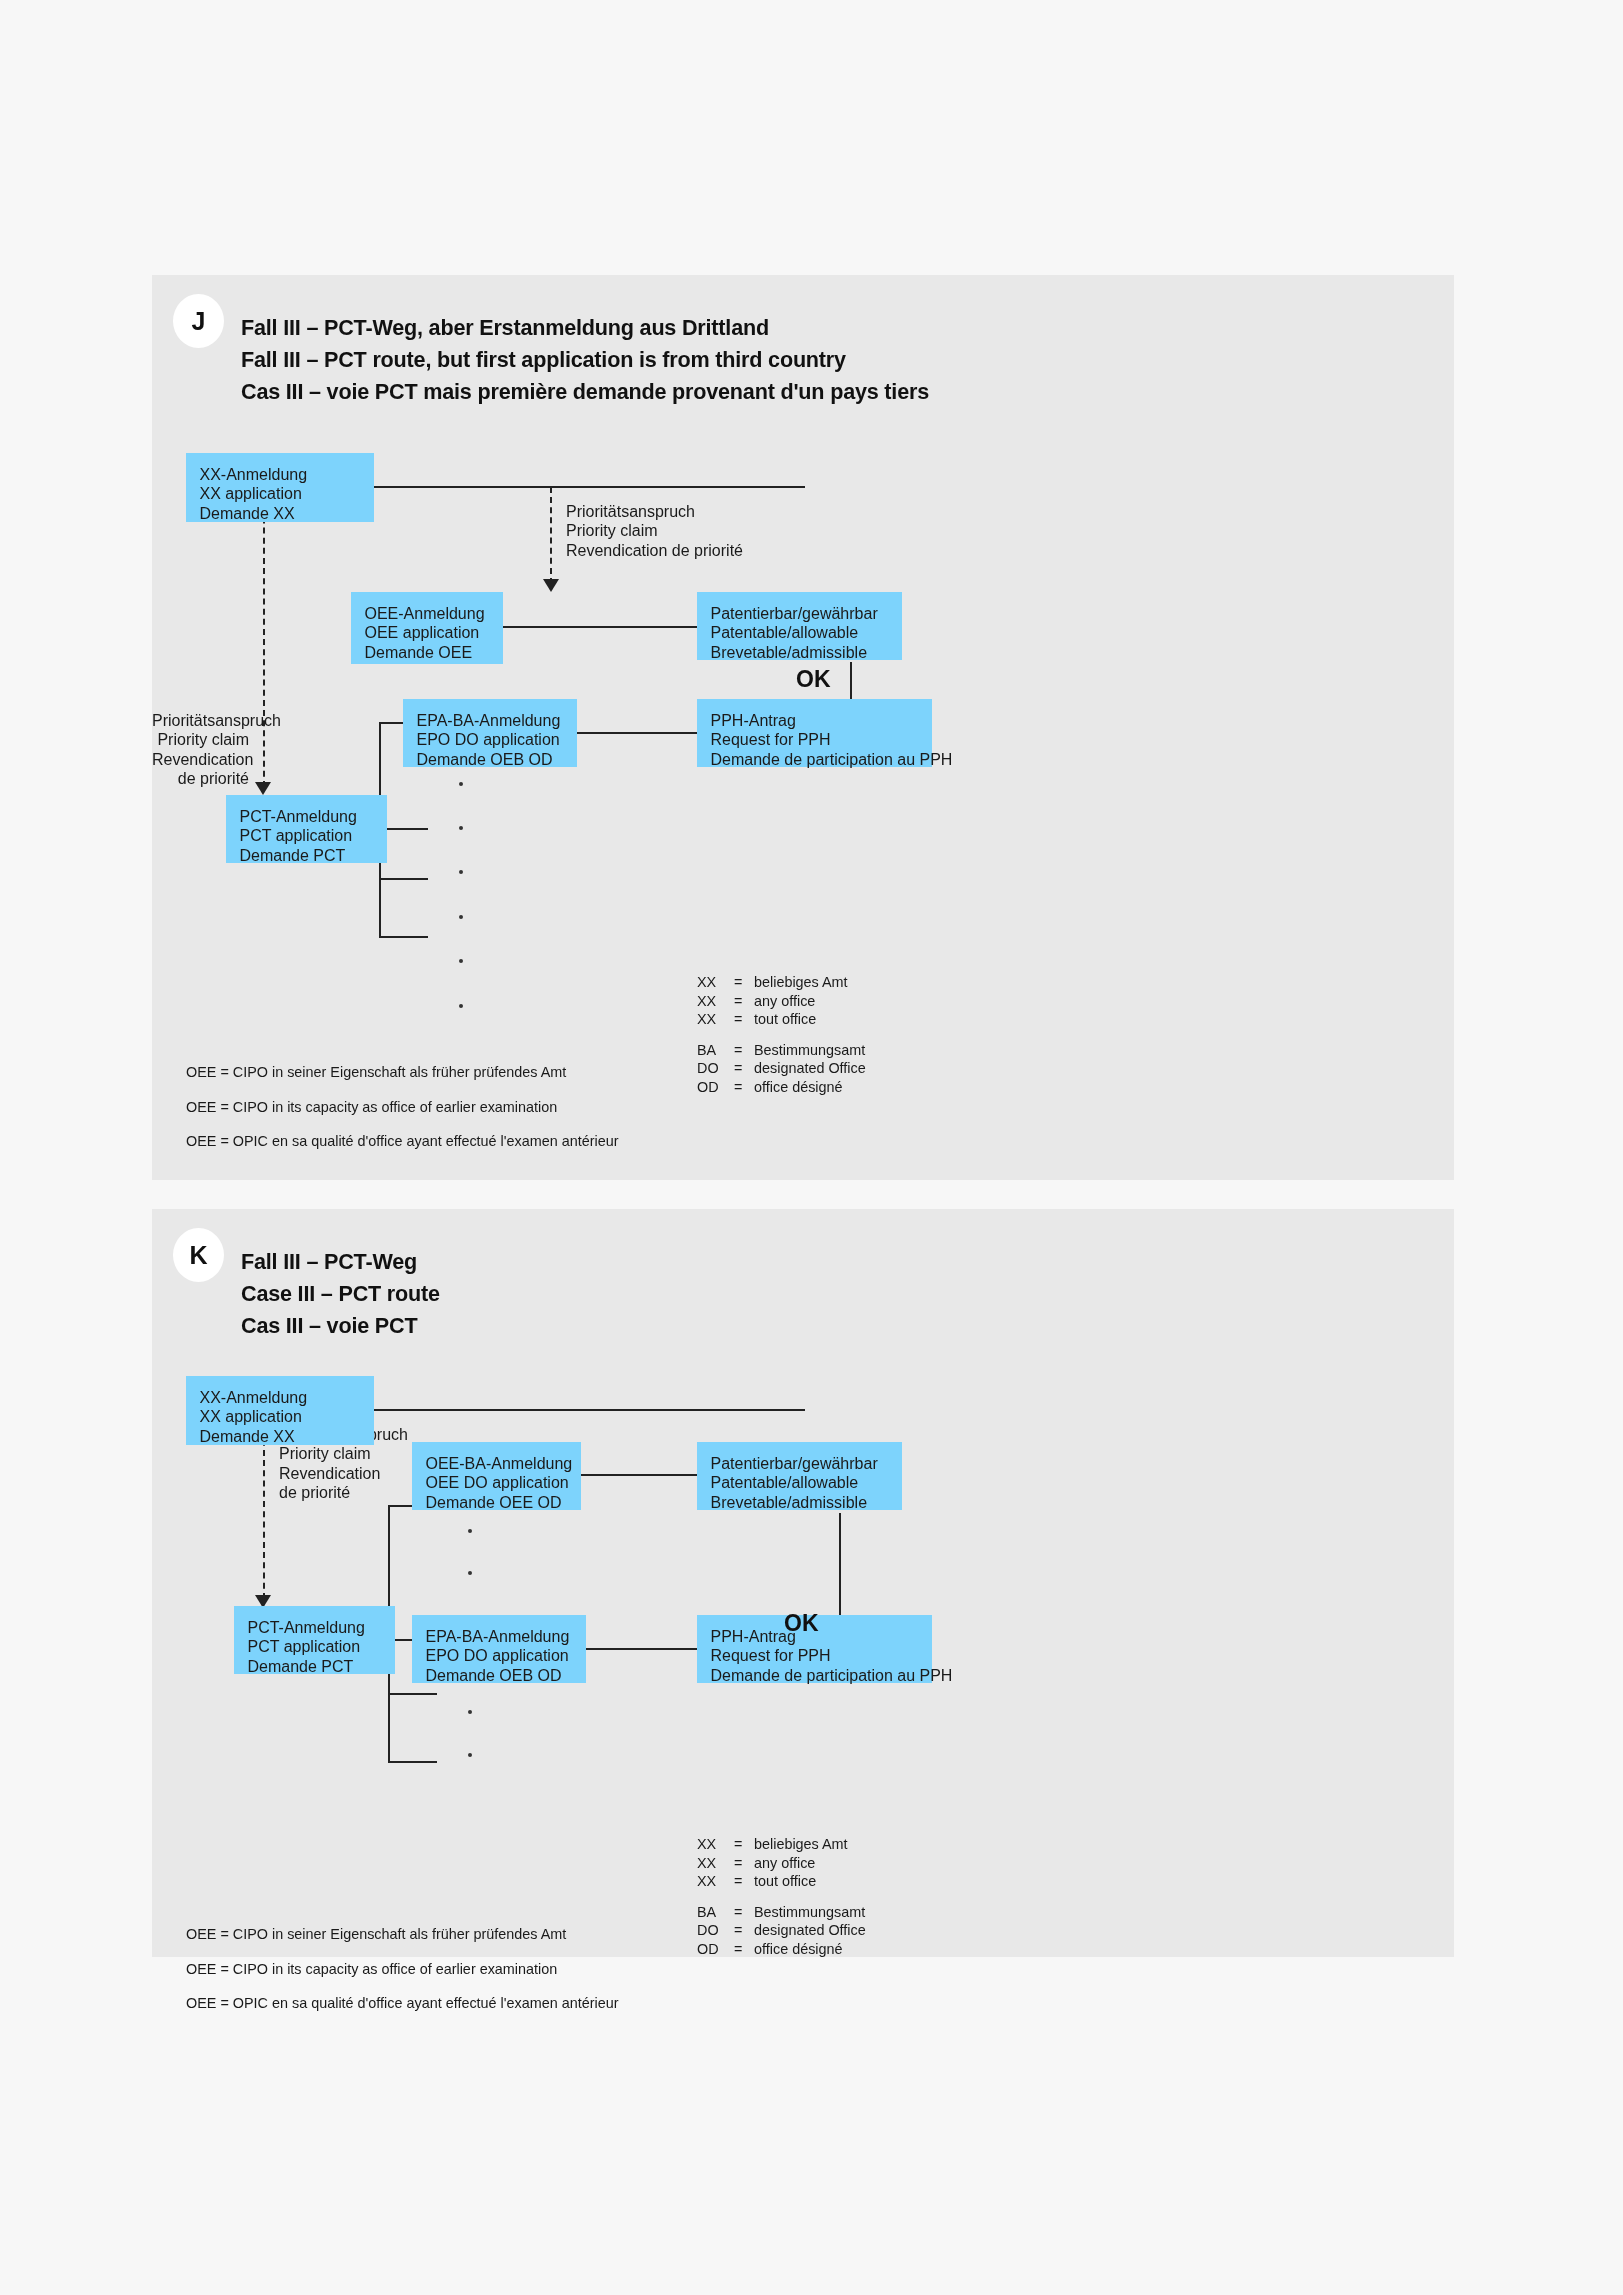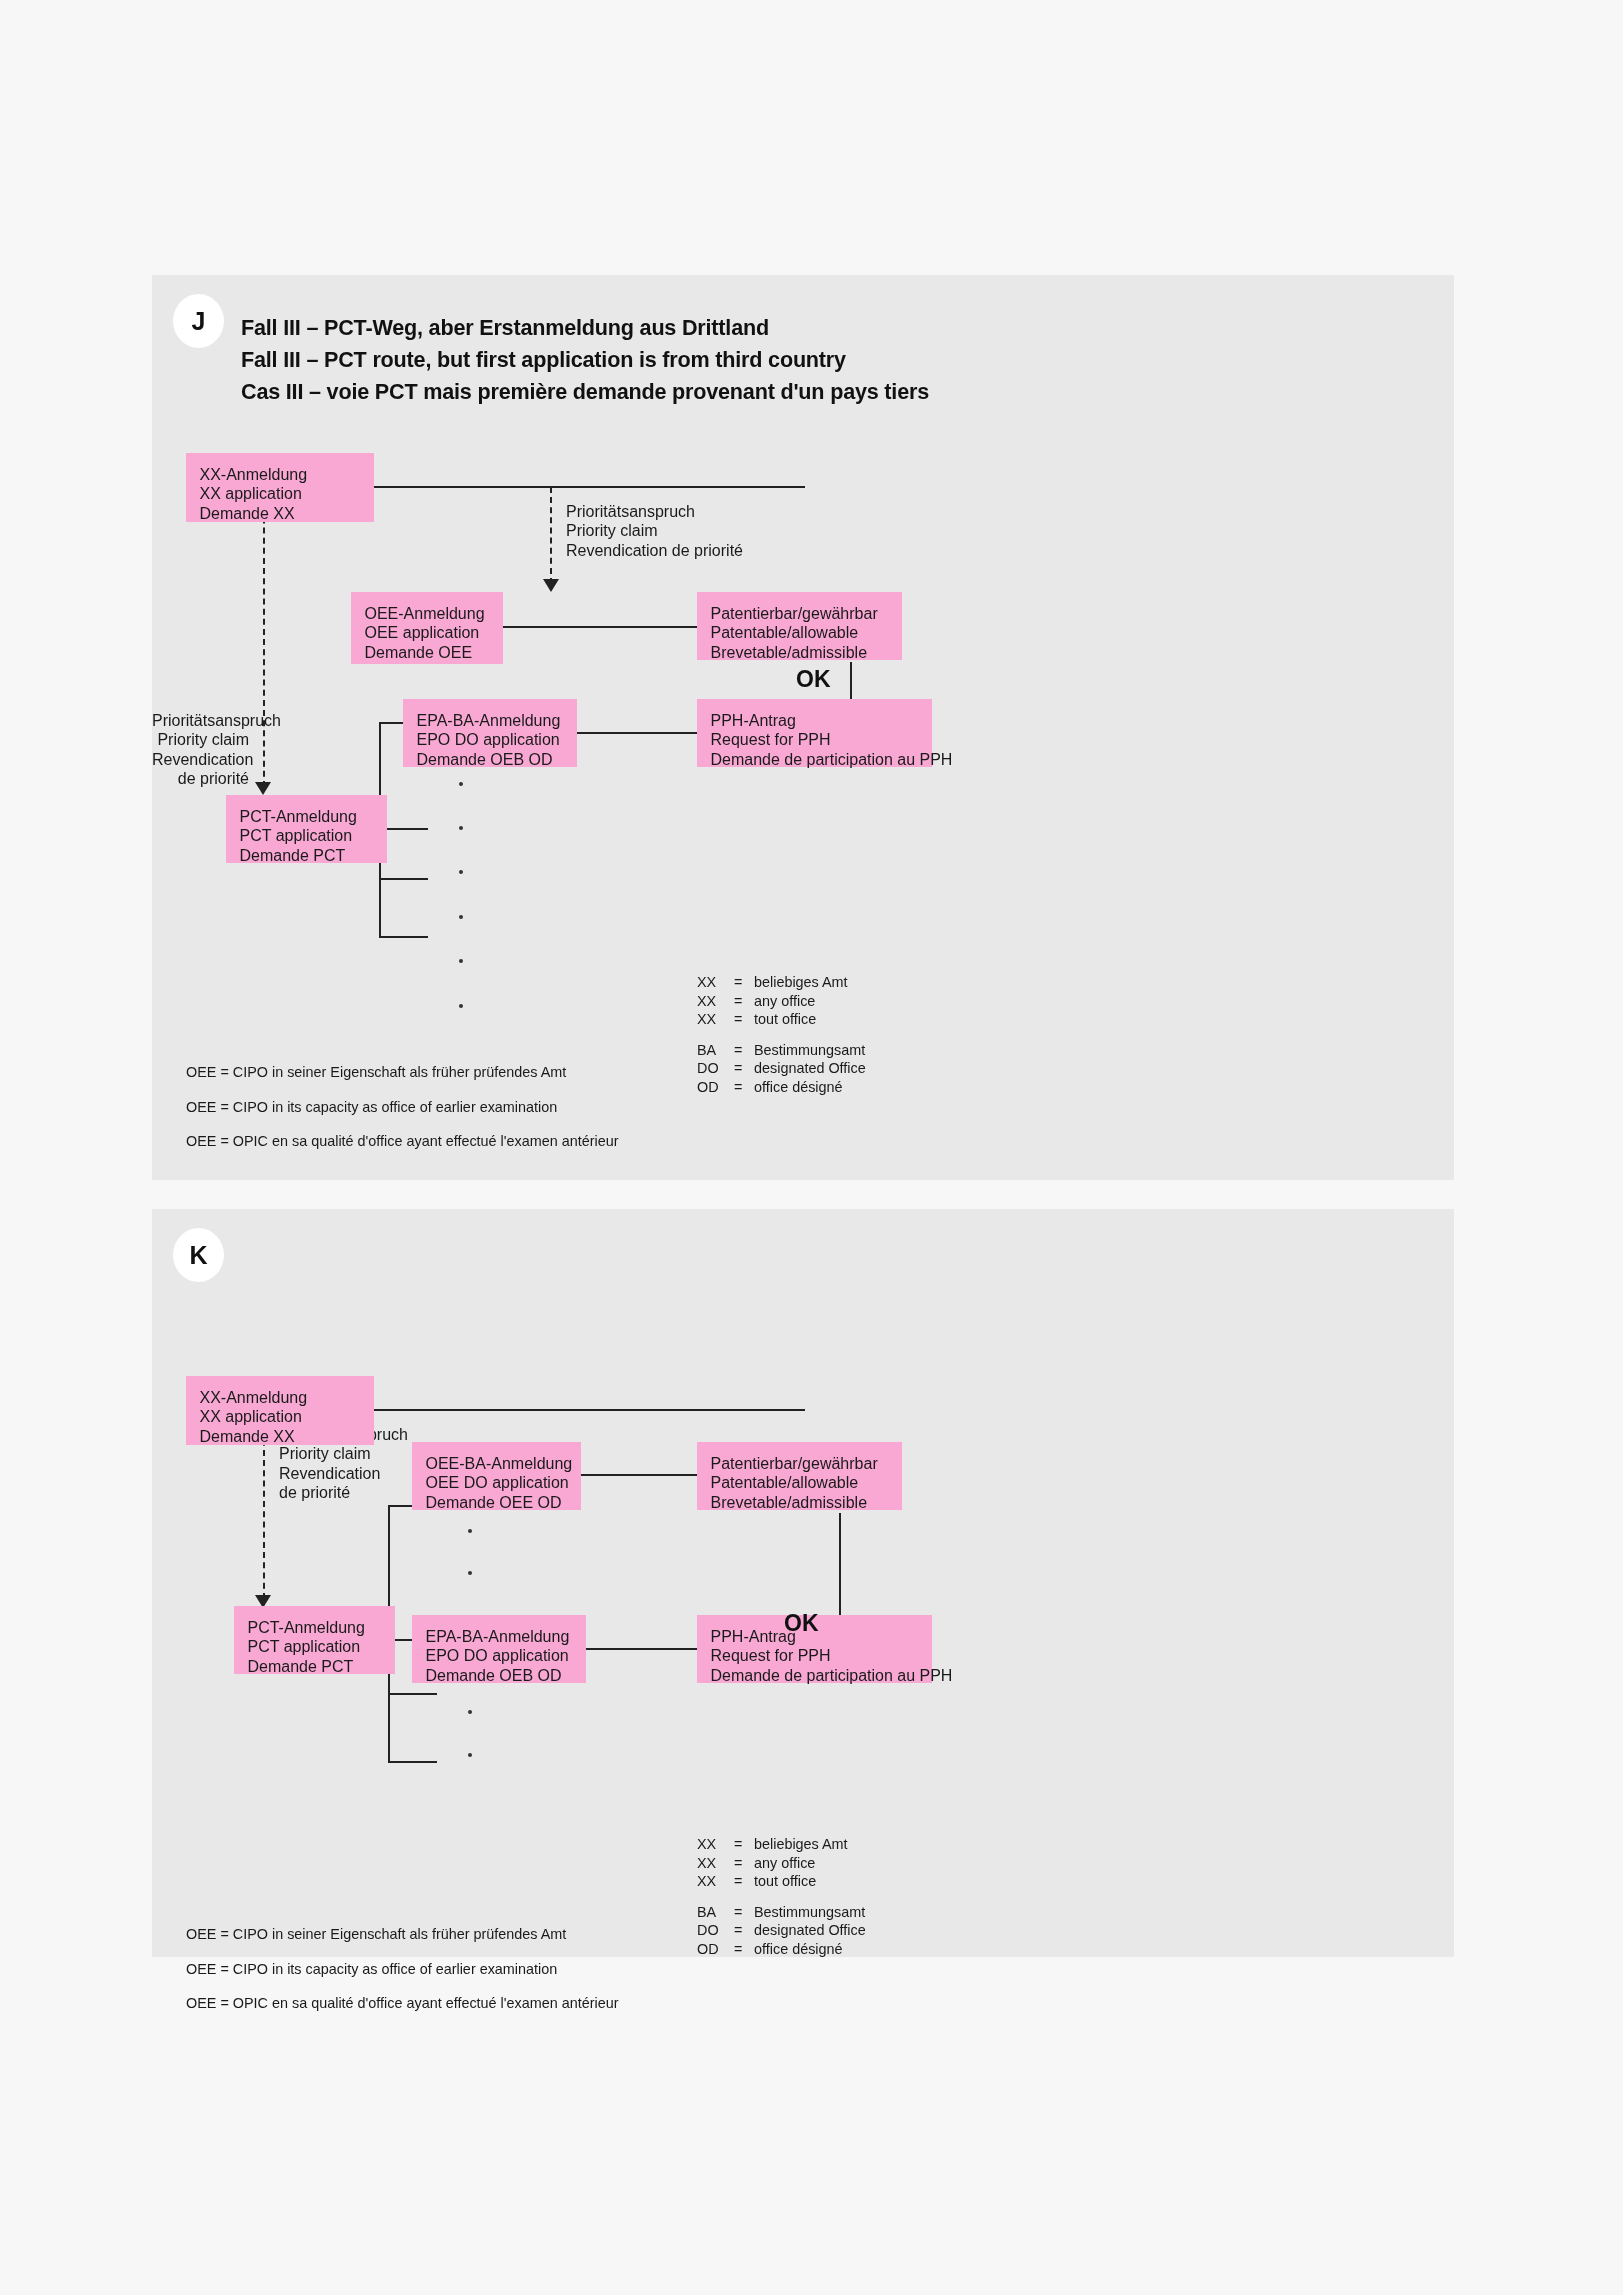--- a/index.html
+++ b/index.html
@@ -25,21 +25,21 @@
     border-radius:50%;
     background:#ffffff;
     display:flex;align-items:center;justify-content:center;
     font-weight:bold;font-size:25px;
     color:#111;
   }
   .titles{position:absolute;font-weight:bold;font-size:21.6px;line-height:32px;color:#111;letter-spacing:-0.2px;margin-top:20px;}
 
   .box{
     position:absolute;
-    background:#f9a8d4;
+    background:#7dd3fc;
     box-sizing:border-box;
     padding:12px 13.5px 0 13.5px;
     font-size:16px;
     line-height:19.4px;
     color:#1a1a1a;
     z-index:5;
   }
   .box div{white-space:nowrap;}
 
   .lbl{
@@ -218,20 +218,25 @@
         <span>office désigné</span>
       </div>
     </div>
 
   </div>
 
   <div class="panel" id="panel-k">
 
     <div class="badge" style="left:21px;top:19.4px;">K</div>
 
+    <div class="titles" style="left:89px;top:17px;">
+      <div>Fall III – PCT-Weg</div>
+      <div>Case III – PCT route</div>
+      <div>Cas III – voie PCT</div>
+    </div>
 
     <div class="box" style="left:34px;top:167px;width:188px;height:69px;">
       <div>XX-Anmeldung</div>
       <div>XX application</div>
       <div>Demande XX</div>
     </div>
 
     <div class="hline" style="left:222px;top:200px;width:431px;"></div>
 
     <div class="dashed-v" style="left:111px;top:200px;height:190px;"></div>

